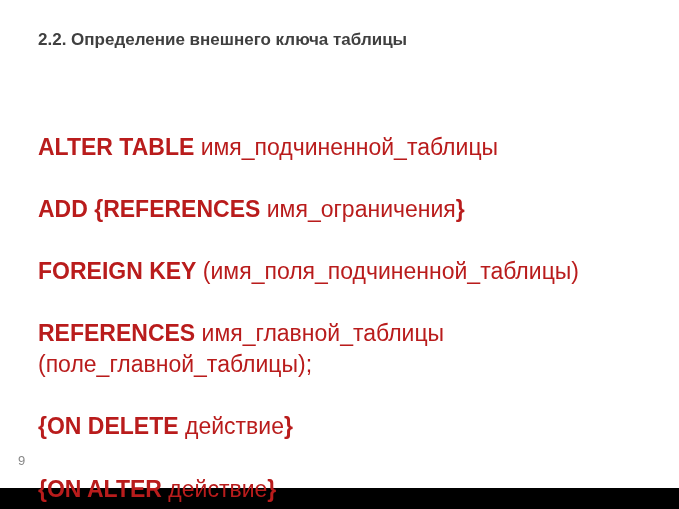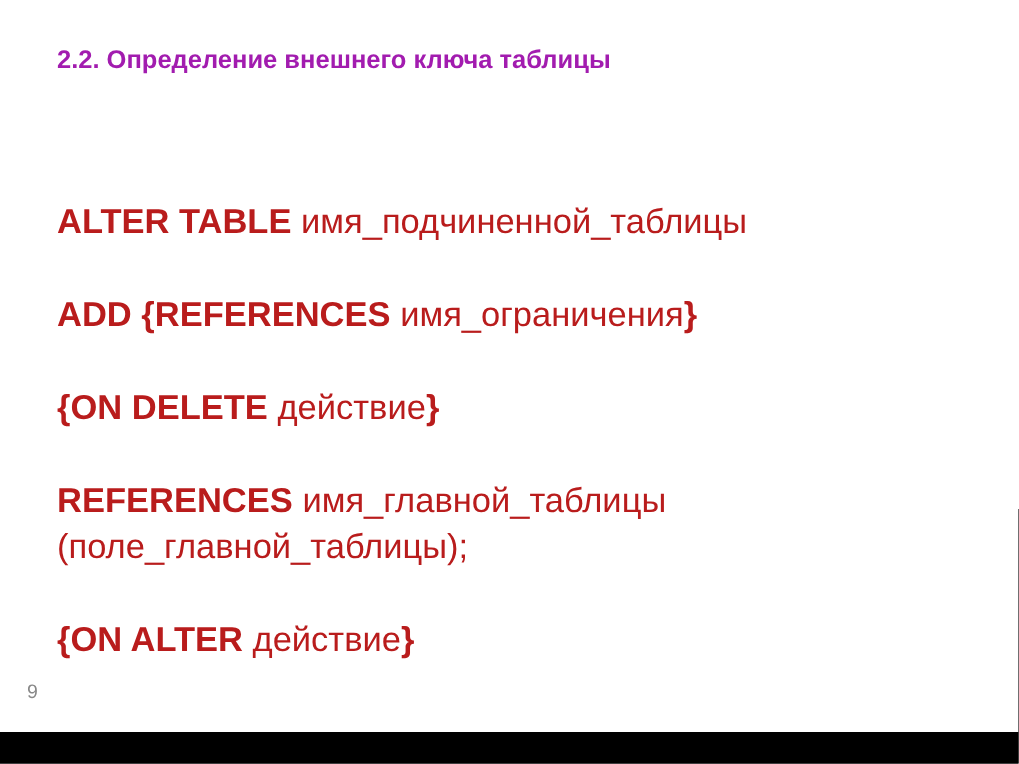--- a/index.html
+++ b/index.html
@@ -15,21 +15,21 @@
     background: #fff;
     width: 679px;
     height: 488px;
     position: relative;
     box-sizing: border-box;
   }
   .title {
     position: absolute;
     left: 38px;
     top: 30px;
-    color: #a21caf;
+    color: #404040;
     font-size: 17px;
     font-weight: bold;
   }
   .code-block {
     position: absolute;
     left: 38px;
     top: 101px;
     color: #b91c1c;
     font-size: 23px;
     line-height: 1.35;
@@ -62,21 +62,22 @@
 </head>
 <body>
 
 <div class="slide">
 
   <div class="title">2.2. Определение внешнего ключа таблицы</div>
 
   <div class="code-block">
     <div><b>ALTER TABLE</b><span> имя_подчиненной_таблицы</span></div>
     <div><b>ADD {REFERENCES</b><span> имя_ограничения</span><b>}</b></div>
+    <div><b>FOREIGN KEY</b><span> (имя_поля_подчиненной_таблицы)</span></div>
+    <div><b>REFERENCES</b><span> имя_главной_таблицы (поле_главной_таблицы);</span></div>
     <div><b>{ON DELETE</b><span> действие</span><b>}</b></div>
-    <div><b>REFERENCES</b><span> имя_главной_таблицы (поле_главной_таблицы);</span></div>
     <div><b>{ON ALTER</b><span> действие</span><b>}</b></div>
   </div>
 
 
   <div class="page-number">9</div>
 
 </div>
 
 </body></html>

